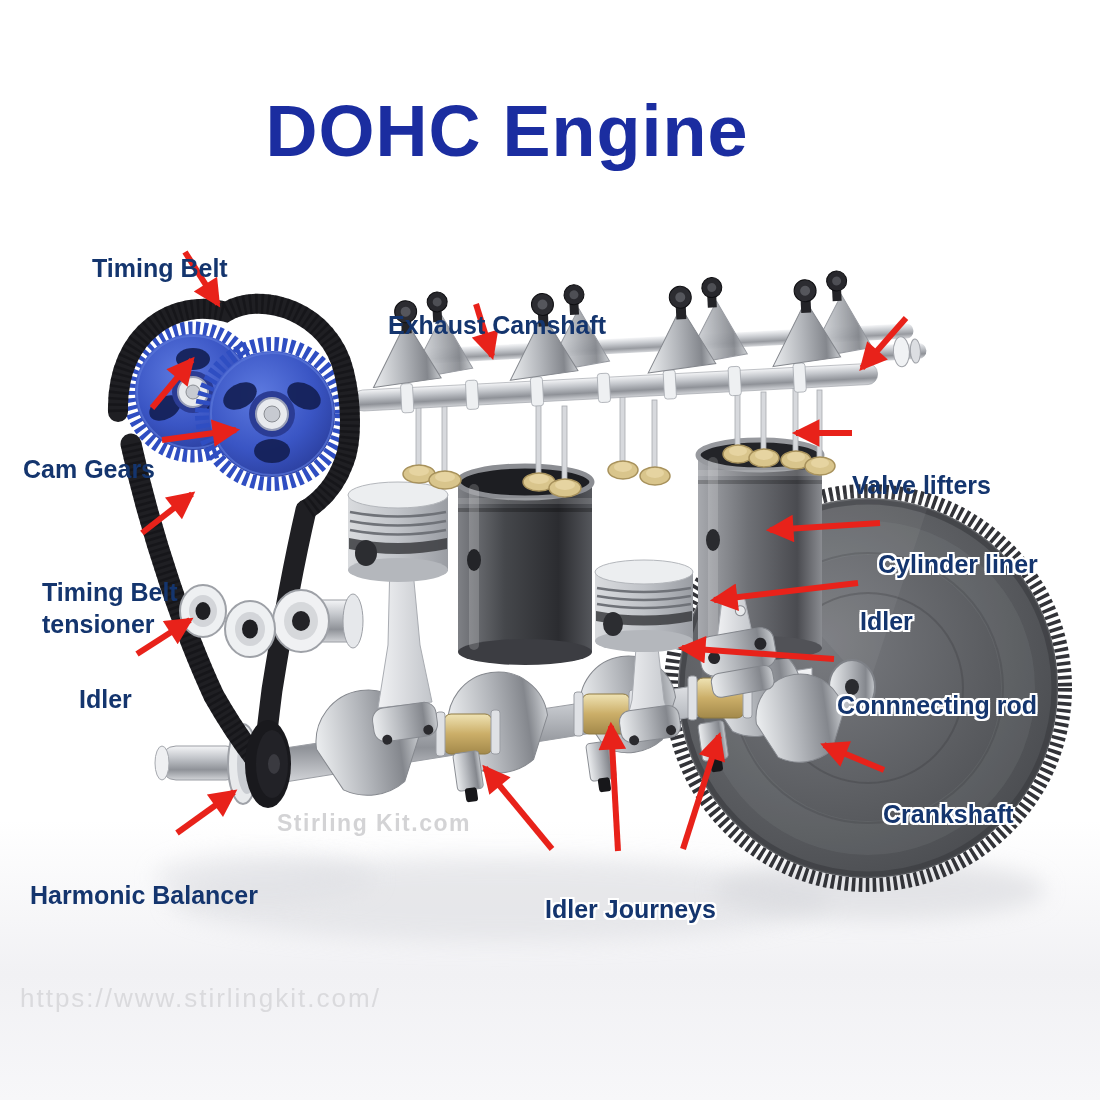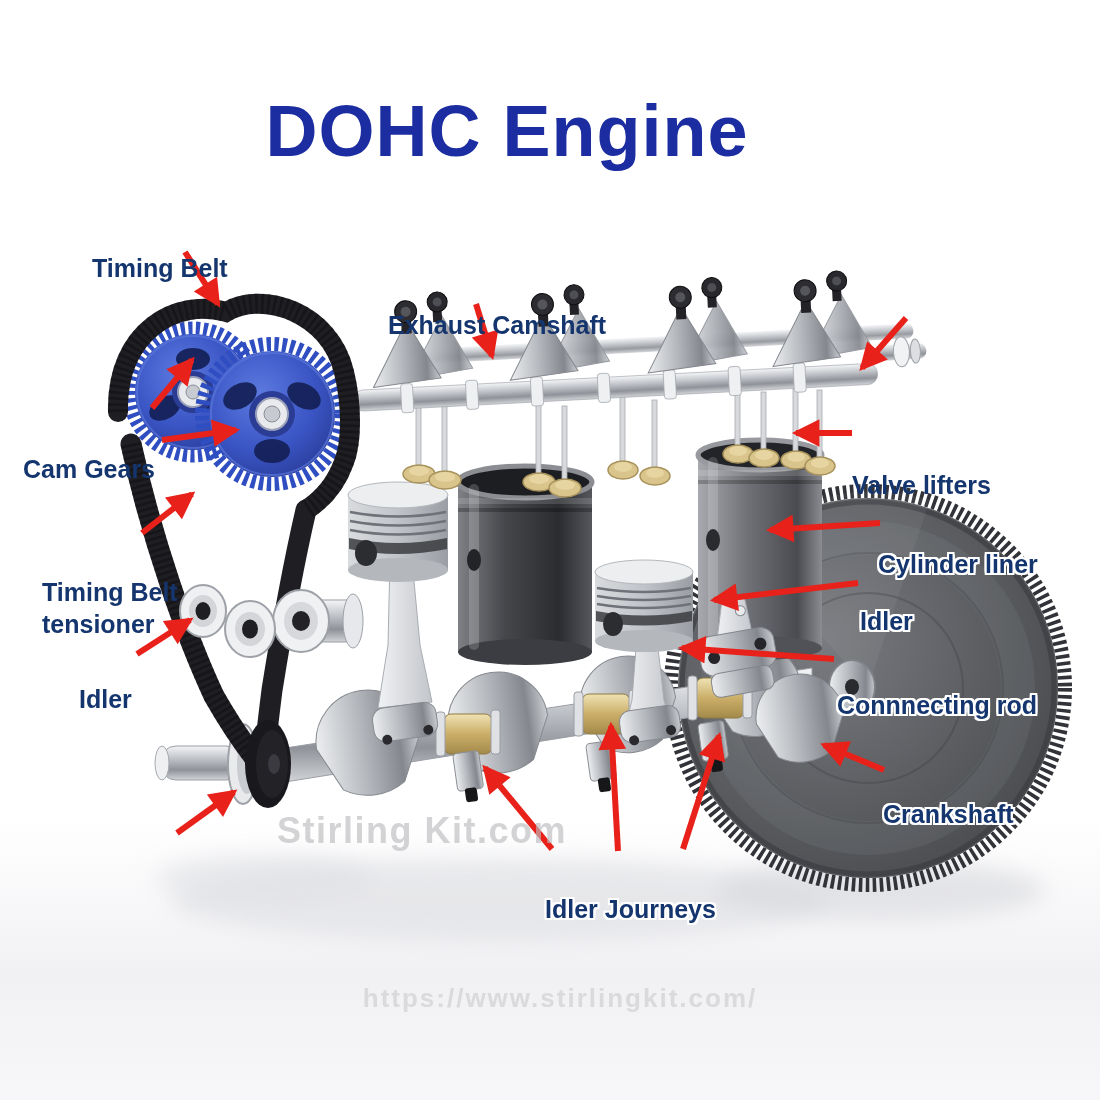--- a/index.html
+++ b/index.html
@@ -10,24 +10,24 @@
   html,body{background:#fff;}
   .stage{position:relative;width:1100px;height:1100px;background:#fff;overflow:hidden;
          font-family:"Liberation Sans",sans-serif;}
   .engine-svg{position:absolute;left:0;top:0;}
   .lbl{position:absolute;font-weight:bold;font-size:25px;color:var(--label-navy);
        line-height:1.28;white-space:pre-line;margin-top:43px;}
   .outlined{text-shadow:-2px -2px 0 #fff,2px -2px 0 #fff,-2px 2px 0 #fff,2px 2px 0 #fff,
             0 -2px 0 #fff,0 2px 0 #fff,-2px 0 0 #fff,2px 0 0 #fff;}
   .page-title{position:absolute;left:57px;top:90px;width:900px;text-align:center;
        font-size:72px;font-weight:bold;color:var(--title-blue);letter-spacing:1px;}
-  .watermark{position:absolute;left:277px;top:810px;font-size:36px;font-weight:bold;
+  .watermark{position:absolute;left:277px;top:810px;font-size:23px;font-weight:bold;
        color:rgba(187,187,190,.65);letter-spacing:1.5px;}
-  .footer-url{position:absolute;left:20px;top:983px;width:1080px;text-align:center;
-       font-size:26px;font-weight:bold;color:rgba(215,215,218,.9);letter-spacing:2px;}
+  .footer-url{position:absolute;left:20px;top:983px;width:1080px;
+       font-size:26px;font-weight:normal;color:rgba(215,215,218,.9);letter-spacing:2px;}
   .arrow{stroke:var(--arrow-red);stroke-width:6;fill:none;}
   .arrowhead{fill:var(--arrow-red);}
   .belt{stroke:var(--belt-black);fill:none;}
   .belt-teeth{stroke:#0b0b0d;fill:none;opacity:.4;}
   .gear-teeth{stroke:var(--cam-gear-blue);fill:none;}
 </style>
 </head>
 <body>
 
 <div class="stage">
@@ -407,17 +407,18 @@
   <div class="lbl" style="left:388px;top:266px">Exhaust Camshaft</div>
   <div class="lbl" style="left:23px;top:410px">Cam Gears</div>
   <div class="lbl" style="left:852px;top:426px">Valve lifters</div>
   <div class="lbl outlined" style="left:878px;top:505px">Cylinder liner</div>
   <div class="lbl outlined" style="left:860px;top:562px">Idler</div>
   <div class="lbl" style="left:42px;top:533px">Timing Belt
 tensioner</div>
   <div class="lbl" style="left:79px;top:640px">Idler</div>
   <div class="lbl outlined" style="left:837px;top:646px">Connnecting rod</div>
   <div class="lbl outlined" style="left:883px;top:755px">Crankshaft</div>
+  <div class="lbl" style="left:30px;top:836px">Harmonic Balancer</div>
   <div class="lbl outlined" style="left:545px;top:850px">Idler Journeys</div>
 
   <div class="watermark">Stirling Kit.com</div>
   <div class="footer-url">https://www.stirlingkit.com/</div>
 </div>
 
 </body></html>

